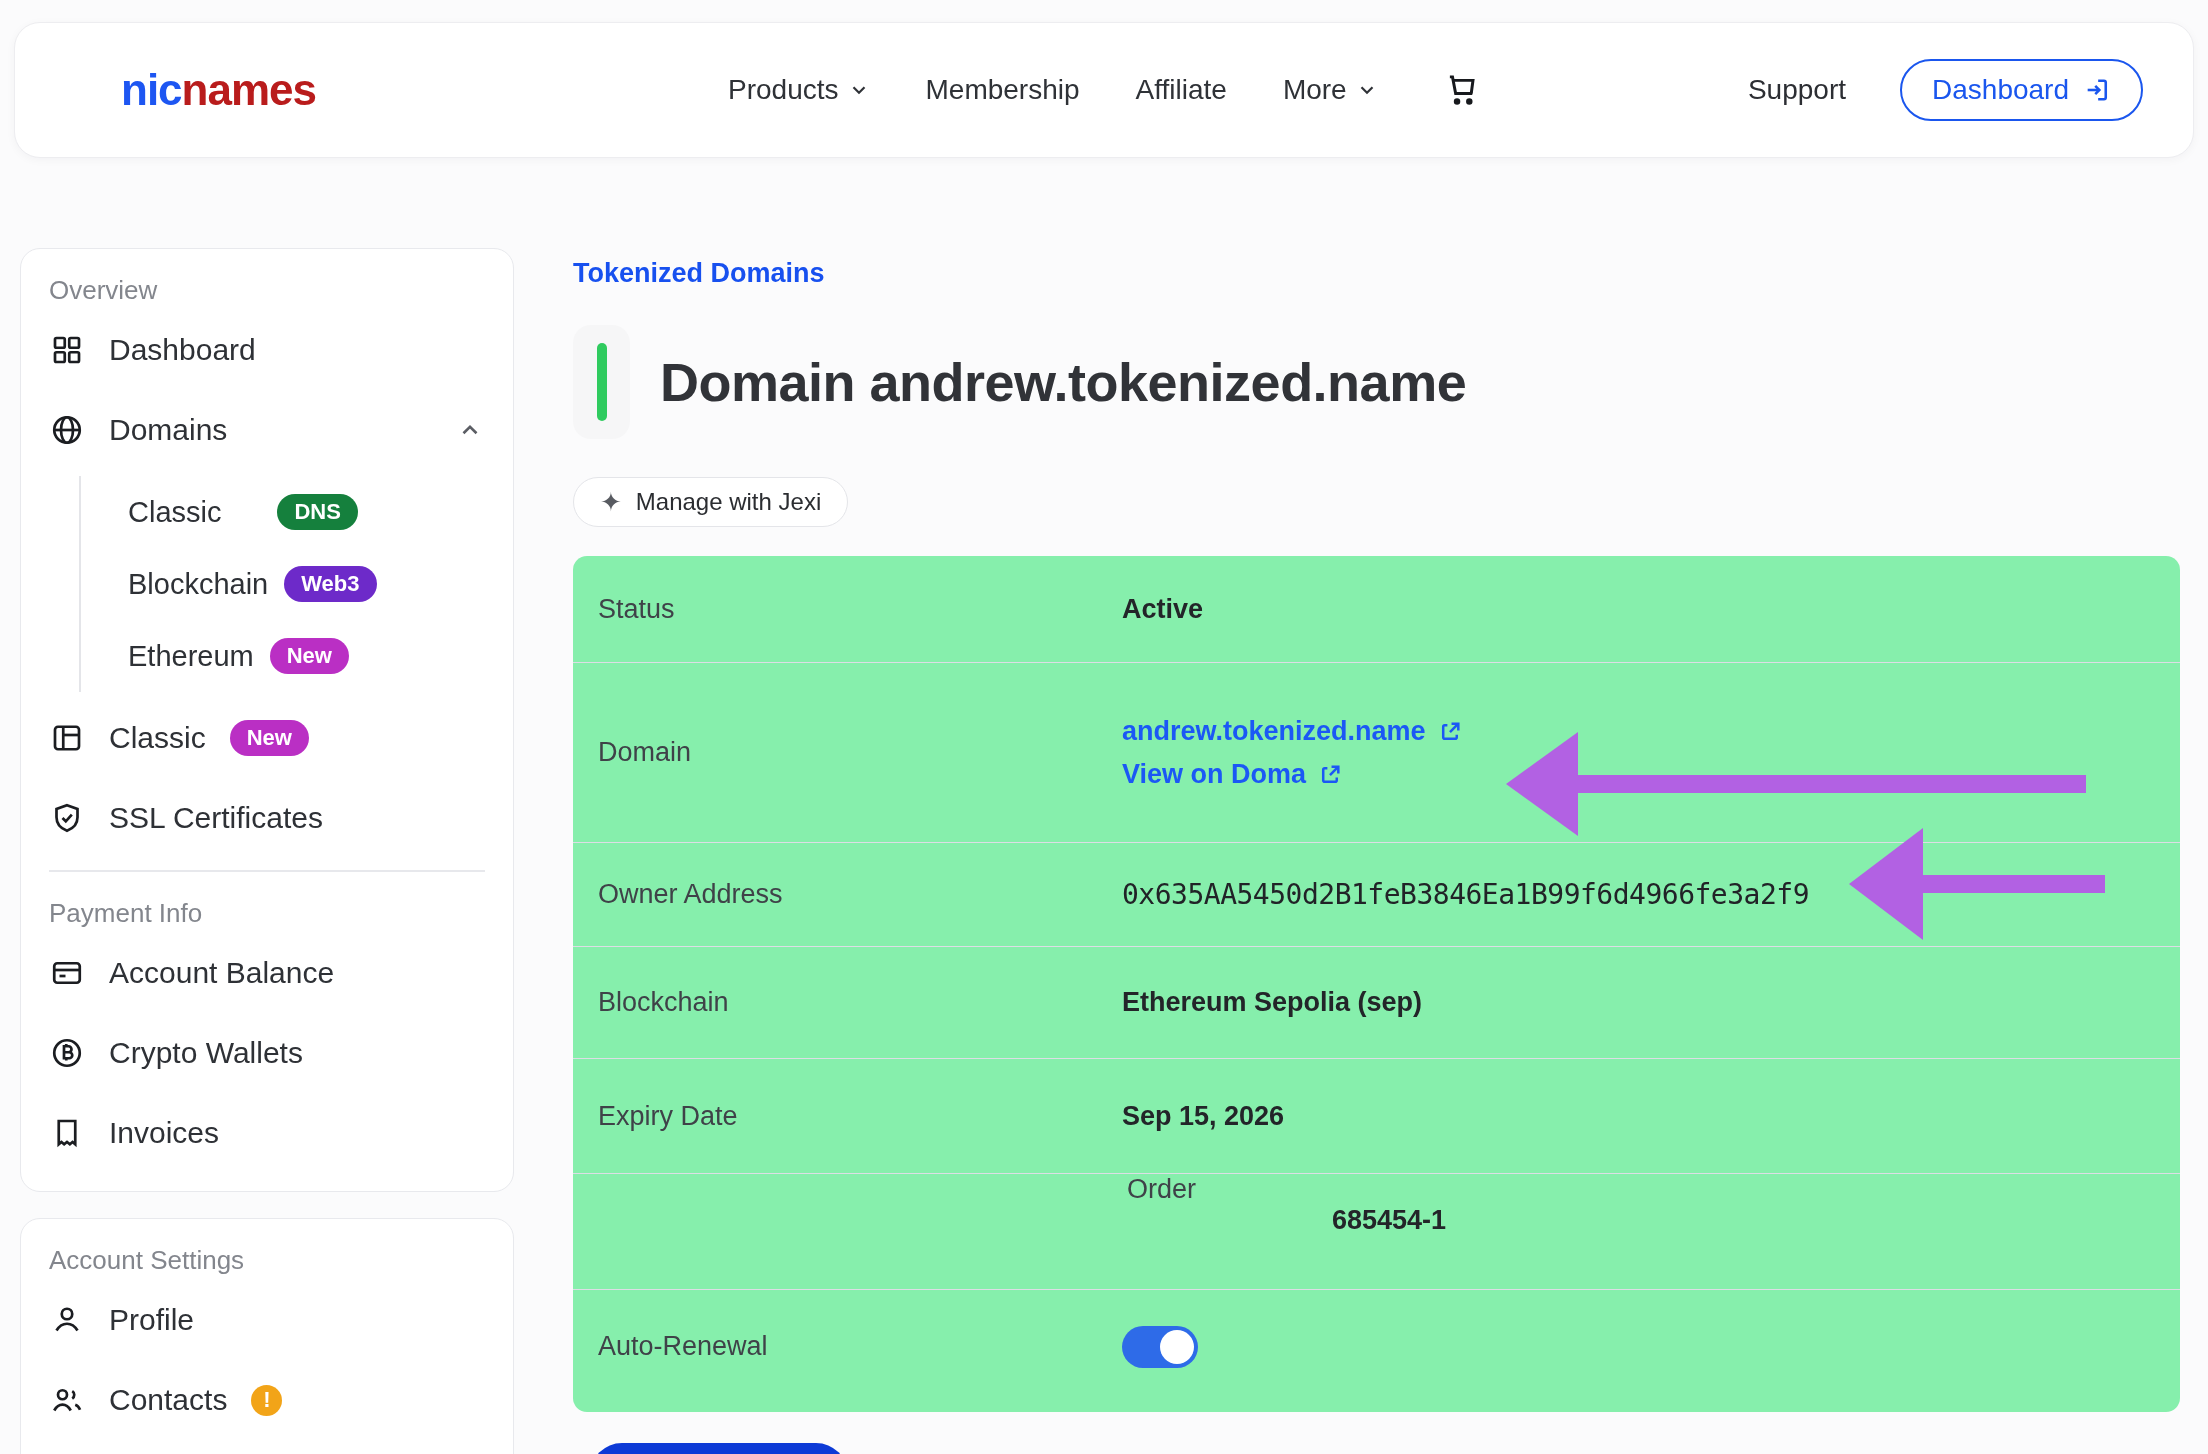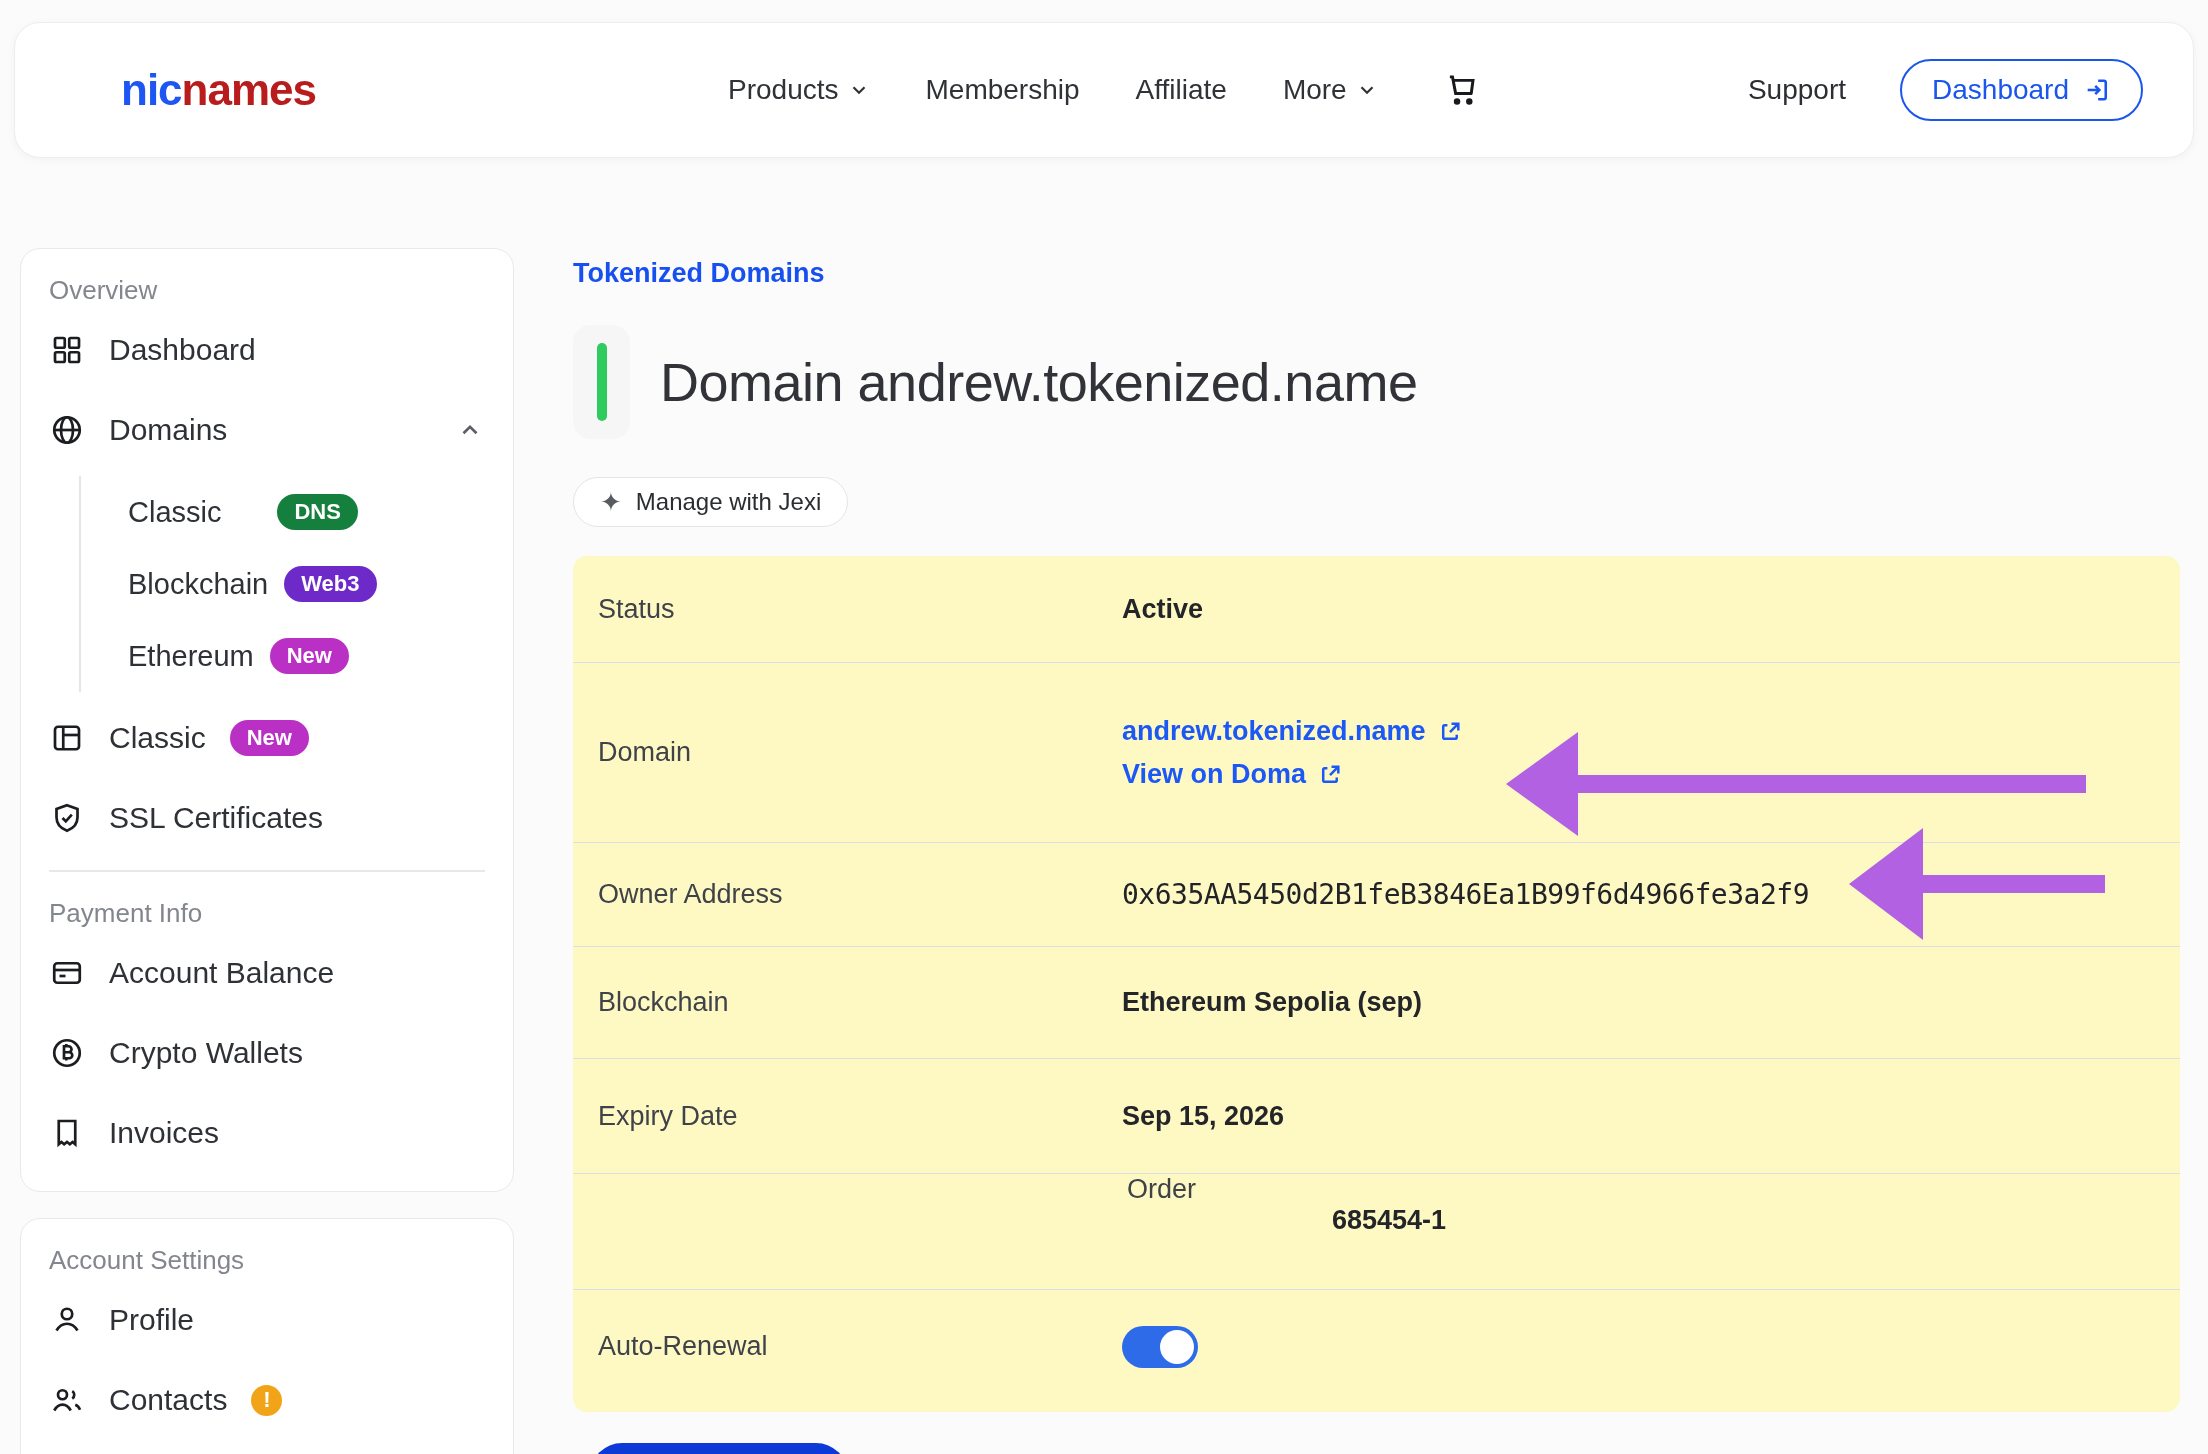--- a/index.html
+++ b/index.html
@@ -46,28 +46,28 @@
   .warn { width:31px; height:31px; border-radius:50%; background:#f2a418; color:#fff;
     font-size:22px; font-weight:700; display:flex; align-items:center; justify-content:center; }
 
   
   .main { position:absolute; left:573px; top:258px; width:1607px; }
   .crumb { font-size:27px; font-weight:600; color:#1750ef; cursor:pointer; display:inline-block; }
   .title-row { position:absolute; left:0; top:67px; display:flex; align-items:center; gap:30px; }
   .title-ic { width:57px; height:114px; background:#f6f6f7; border-radius:18px;
     display:flex; align-items:center; justify-content:center; }
   .title-bar { width:10px; height:78px; border-radius:6px; background:#2fcb5f; }
-  .page-title { font-size:54px; font-weight:400; color:#313338; letter-spacing:-0.5px; }
+  .page-title { font-size:54px; font-weight:700; color:#313338; letter-spacing:-0.5px; }
   .manage-btn { position:absolute; left:0; top:219px; height:50px; display:inline-flex; align-items:center;
     gap:14px; padding:0 26px; background:#fff; border:1.5px solid #e4e5e9; border-radius:26px;
     font-size:24px; font-weight:500; color:#2b2d31; cursor:pointer; }
   .spark { font-size:26px; color:#585b61; line-height:1; }
 
   .detail-table { position:absolute; left:0; top:298px; width:1607px; height:856px;
-    background:#fef9c3; border-radius:14px; display:flex; flex-direction:column; overflow:hidden; }
+    background:#86efac; border-radius:14px; display:flex; flex-direction:column; overflow:hidden; }
   .row { display:flex; align-items:center; padding-left:25px; }
   .row + .row { border-top:1.5px solid #dcdee5; }
   .row .lbl { width:524px; flex:none; font-size:27px; color:#3f4248; }
   .val { font-size:27px; font-weight:600; color:#232529; }
   .r1 { height:106px; } .r2 { height:180px; } .r3 { height:104px; }
   .r4 { height:112px; } .r5 { height:115px; } .r6 { height:116px;flex-direction:column; } .r7 { height:114px; }
   .links-col { display:flex; flex-direction:column; justify-content:flex-end; gap:12px; }
   .blue-link { display:flex; align-items:center; gap:12px; font-size:27px; font-weight:700;
     color:#1b58f5; cursor:pointer; }
   .ext-ic { width:25px; height:25px; stroke:#1b58f5; stroke-width:2.4; fill:none; }

